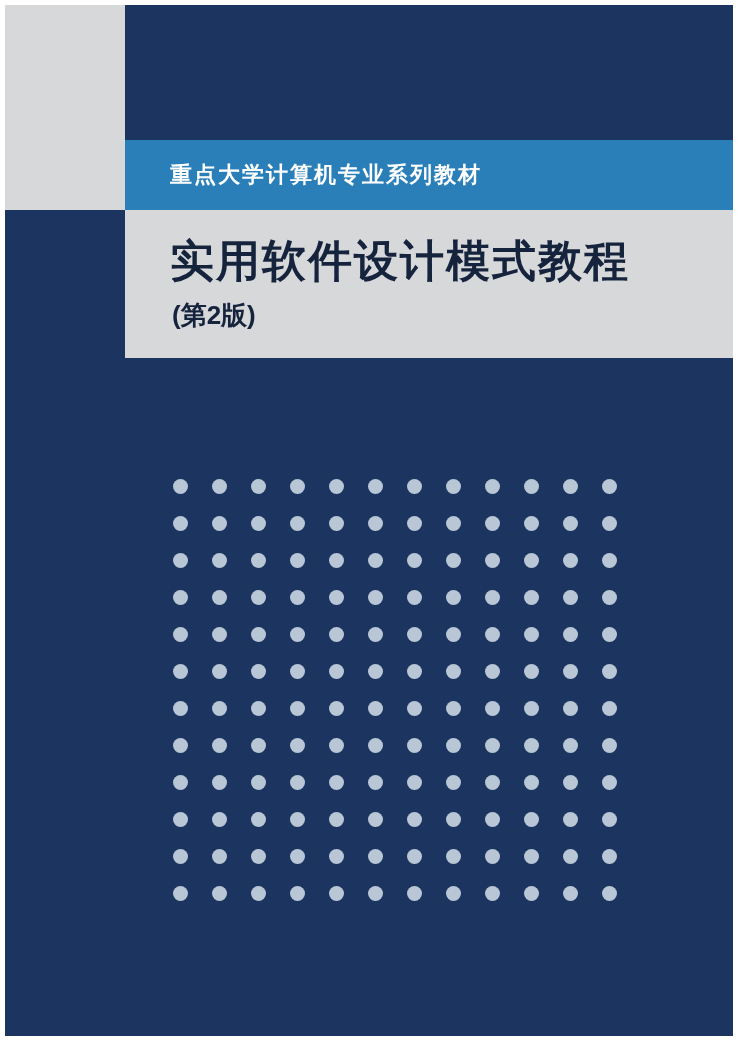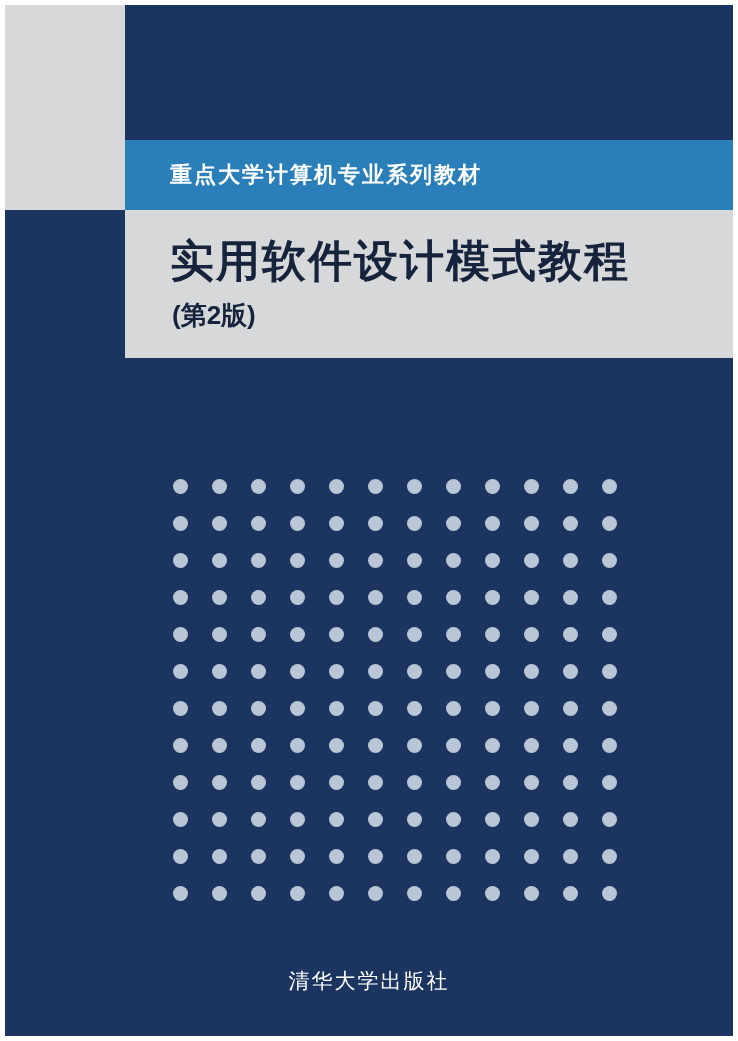--- a/index.html
+++ b/index.html
@@ -290,16 +290,15 @@
         <div class="dot" style="left: 156px; top: 407px; background: rgb(185, 198, 214);"></div>
         <div class="dot" style="left: 195px; top: 407px; background: rgb(185, 198, 214);"></div>
         <div class="dot" style="left: 234px; top: 407px; background: rgb(185, 198, 214);"></div>
         <div class="dot" style="left: 273px; top: 407px; background: rgb(185, 198, 214);"></div>
         <div class="dot" style="left: 312px; top: 407px; background: rgb(185, 198, 214);"></div>
         <div class="dot" style="left: 351px; top: 407px; background: rgb(185, 198, 214);"></div>
         <div class="dot" style="left: 390px; top: 407px; background: rgb(185, 198, 214);"></div>
         <div class="dot" style="left: 429px; top: 407px; background: rgb(185, 198, 214);"></div>
       </div>
 
-    <div class="publisher">清华大学出版社</div>
 
   </div>
 </div>
 
 </body></html>

